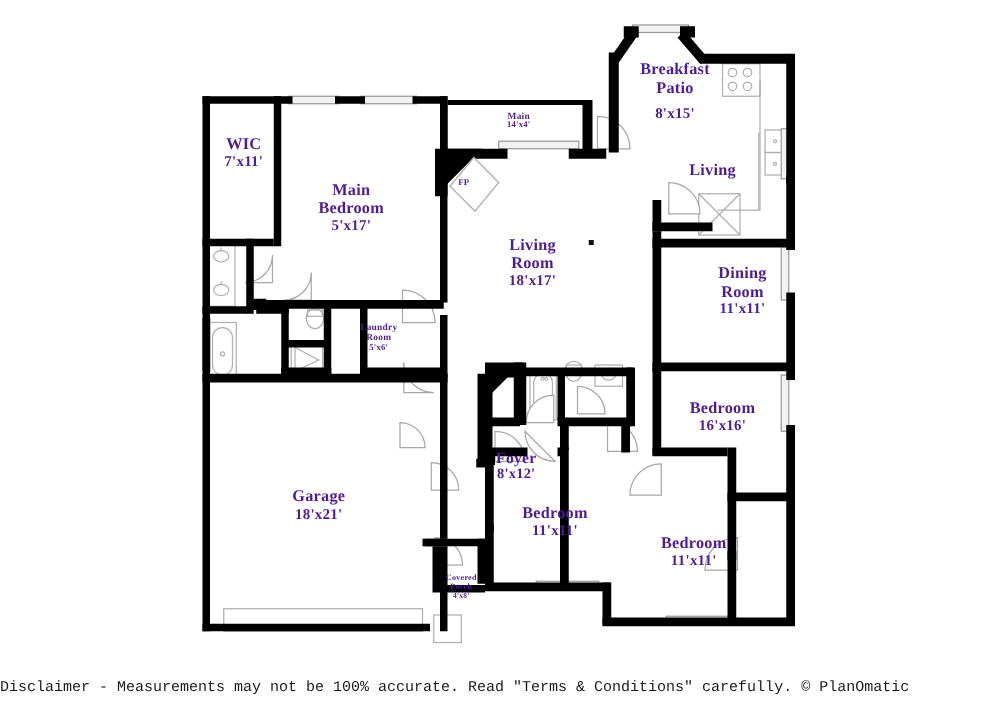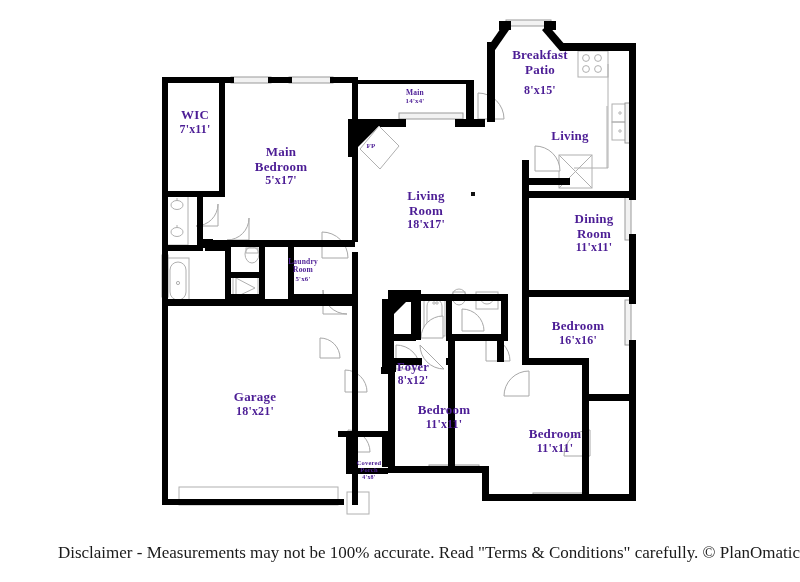--- a/index.html
+++ b/index.html
@@ -6,22 +6,22 @@
   body{width:800px;height:582px;font-family:"Liberation Serif",serif;overflow:hidden;}
   #plan{position:relative;width:800px;height:582px;background:#fff;}
   svg{display:block;}
   .lbl{position:absolute;text-align:center;font-family:Liberation Serif, serif;font-weight:bold;color:#4c1d95;line-height:1.12;white-space:nowrap;letter-spacing:.2px;}
   .lbl.big{font-size:13px;}
   .lbl.mid{font-size:12.5px;margin-left:44px;}
   .lbl.small{font-size:7.5px;}
   .lbl.tiny{font-size:6.5px;}
   .lbl.fp{font-size:7px;}
   .lbl .dim{display:block;font-size:.92em;}
-  #disclaimer{position:absolute;left:0;top:543px;width:800px;text-align:right;
-    font-family:Liberation Serif, serif;font-size:17px;color:#1a1a1a;}
+  #disclaimer{position:absolute;left:0;top:543px;width:800px;text-align:left;
+    font-family:Liberation Mono, monospace;font-size:12px;color:#1a1a1a;}
 </style>
 </head>
 <body>
 
 <div id="plan">
 
   <svg width="800" height="582" viewBox="0 0 800 582">
     <defs>
       <g id="defsempty"></g>
     </defs>

